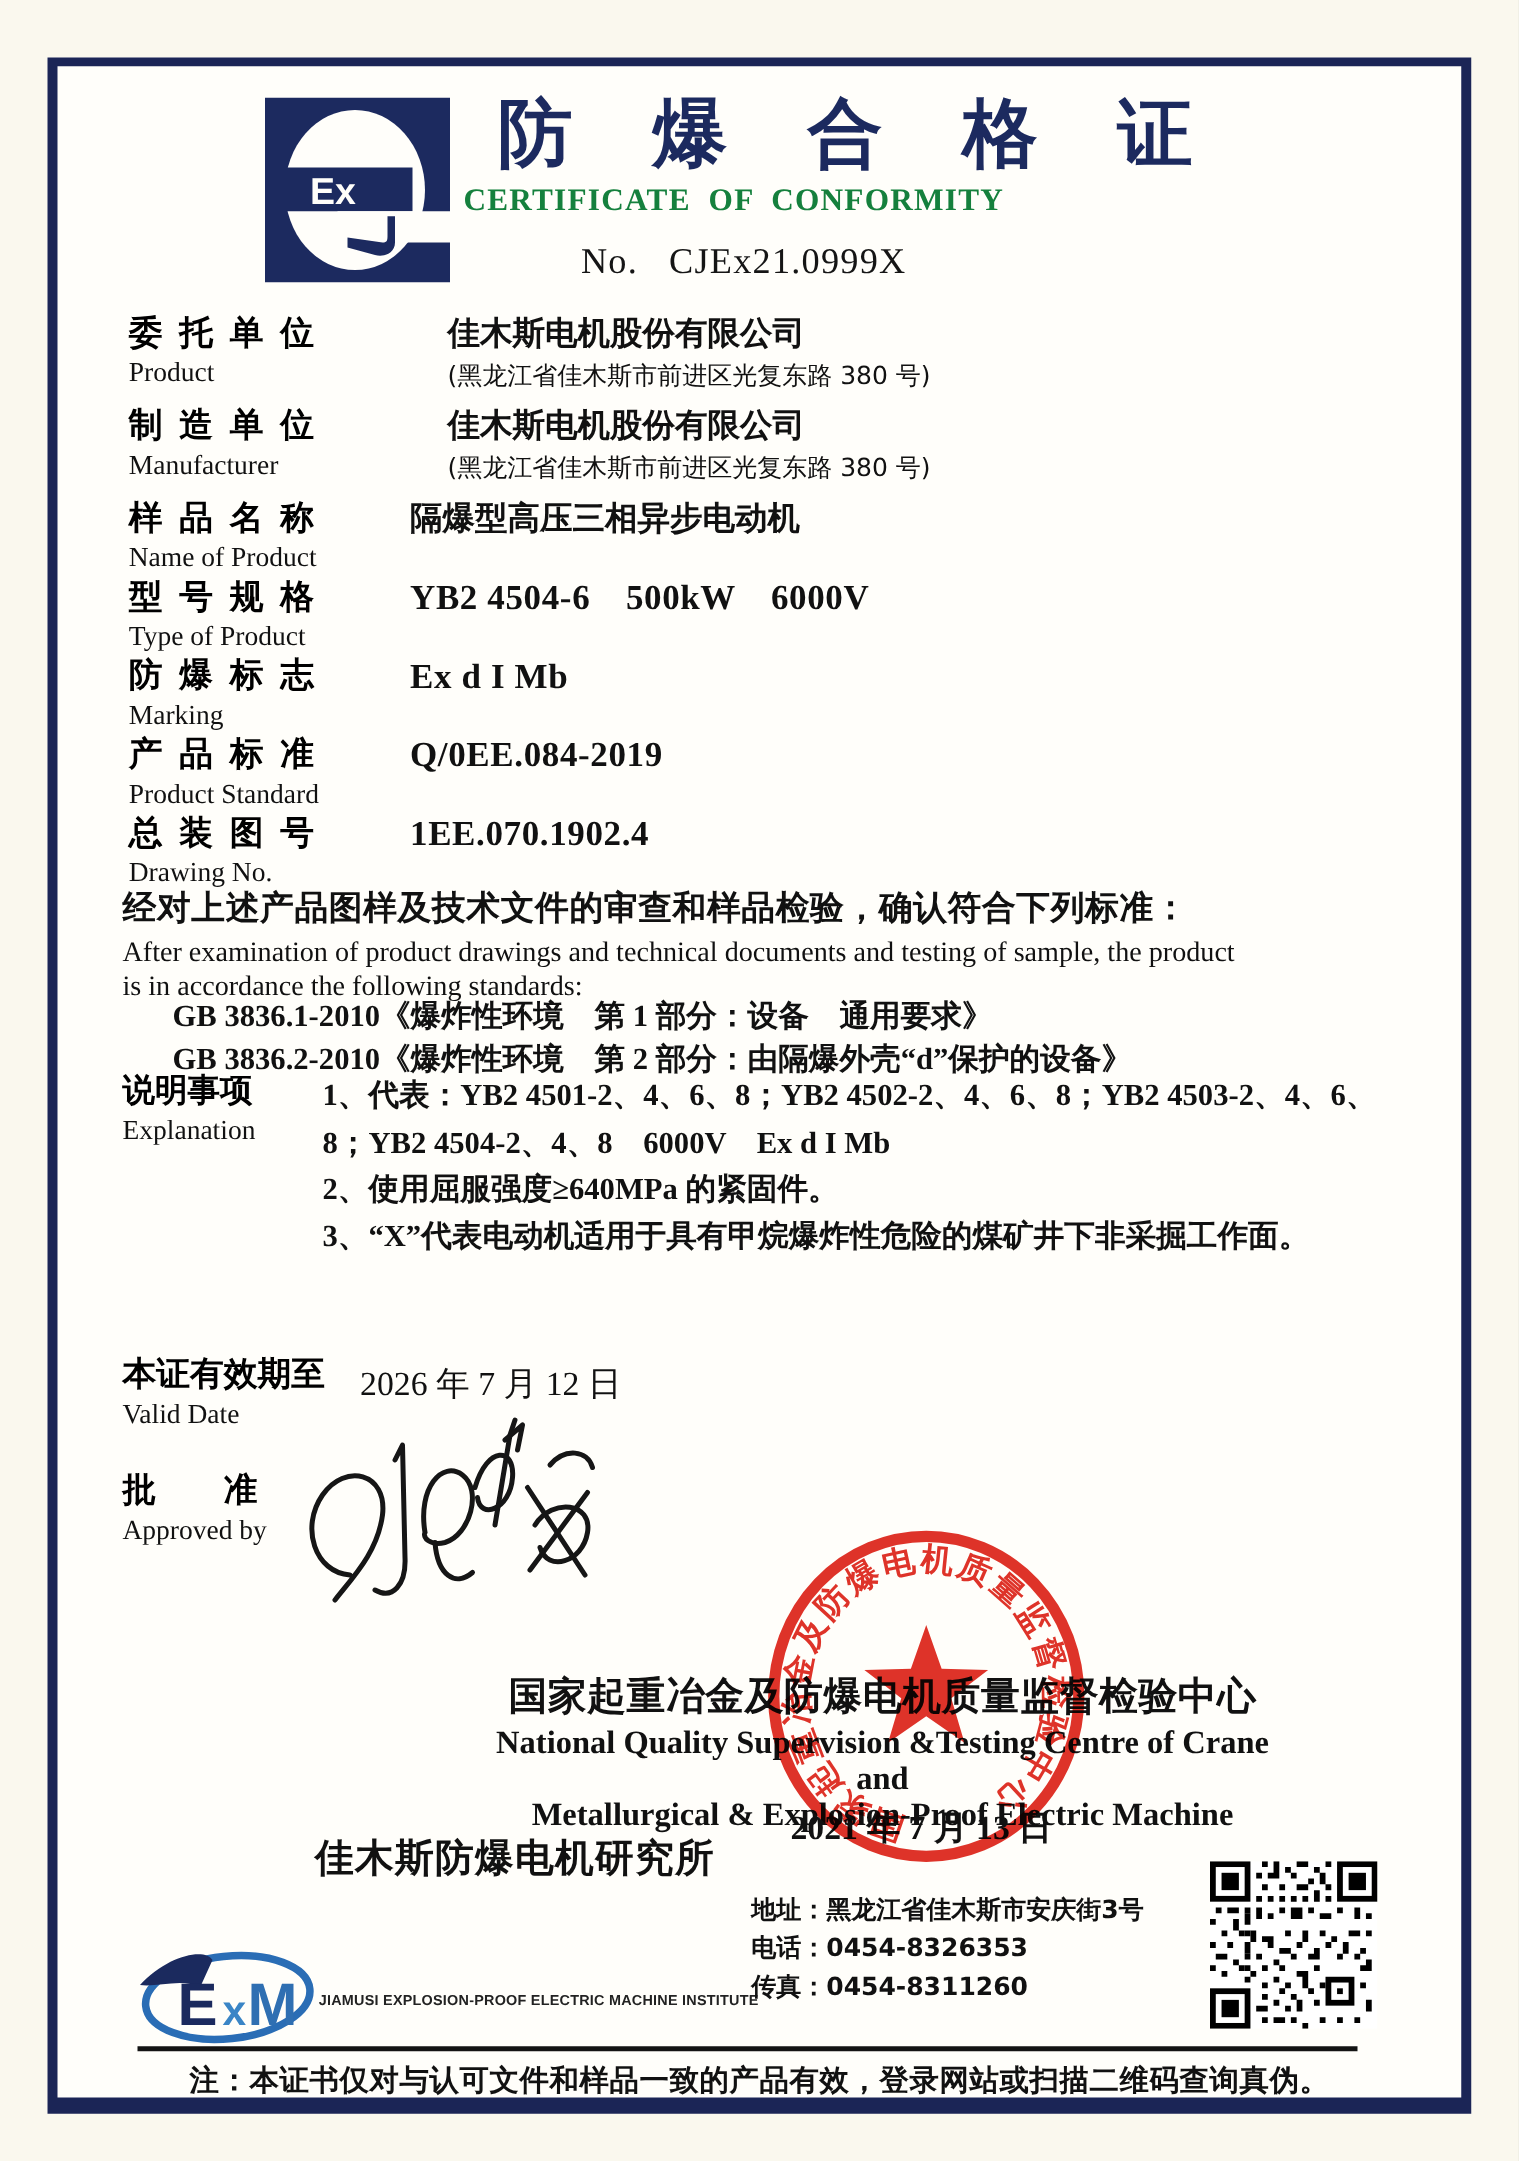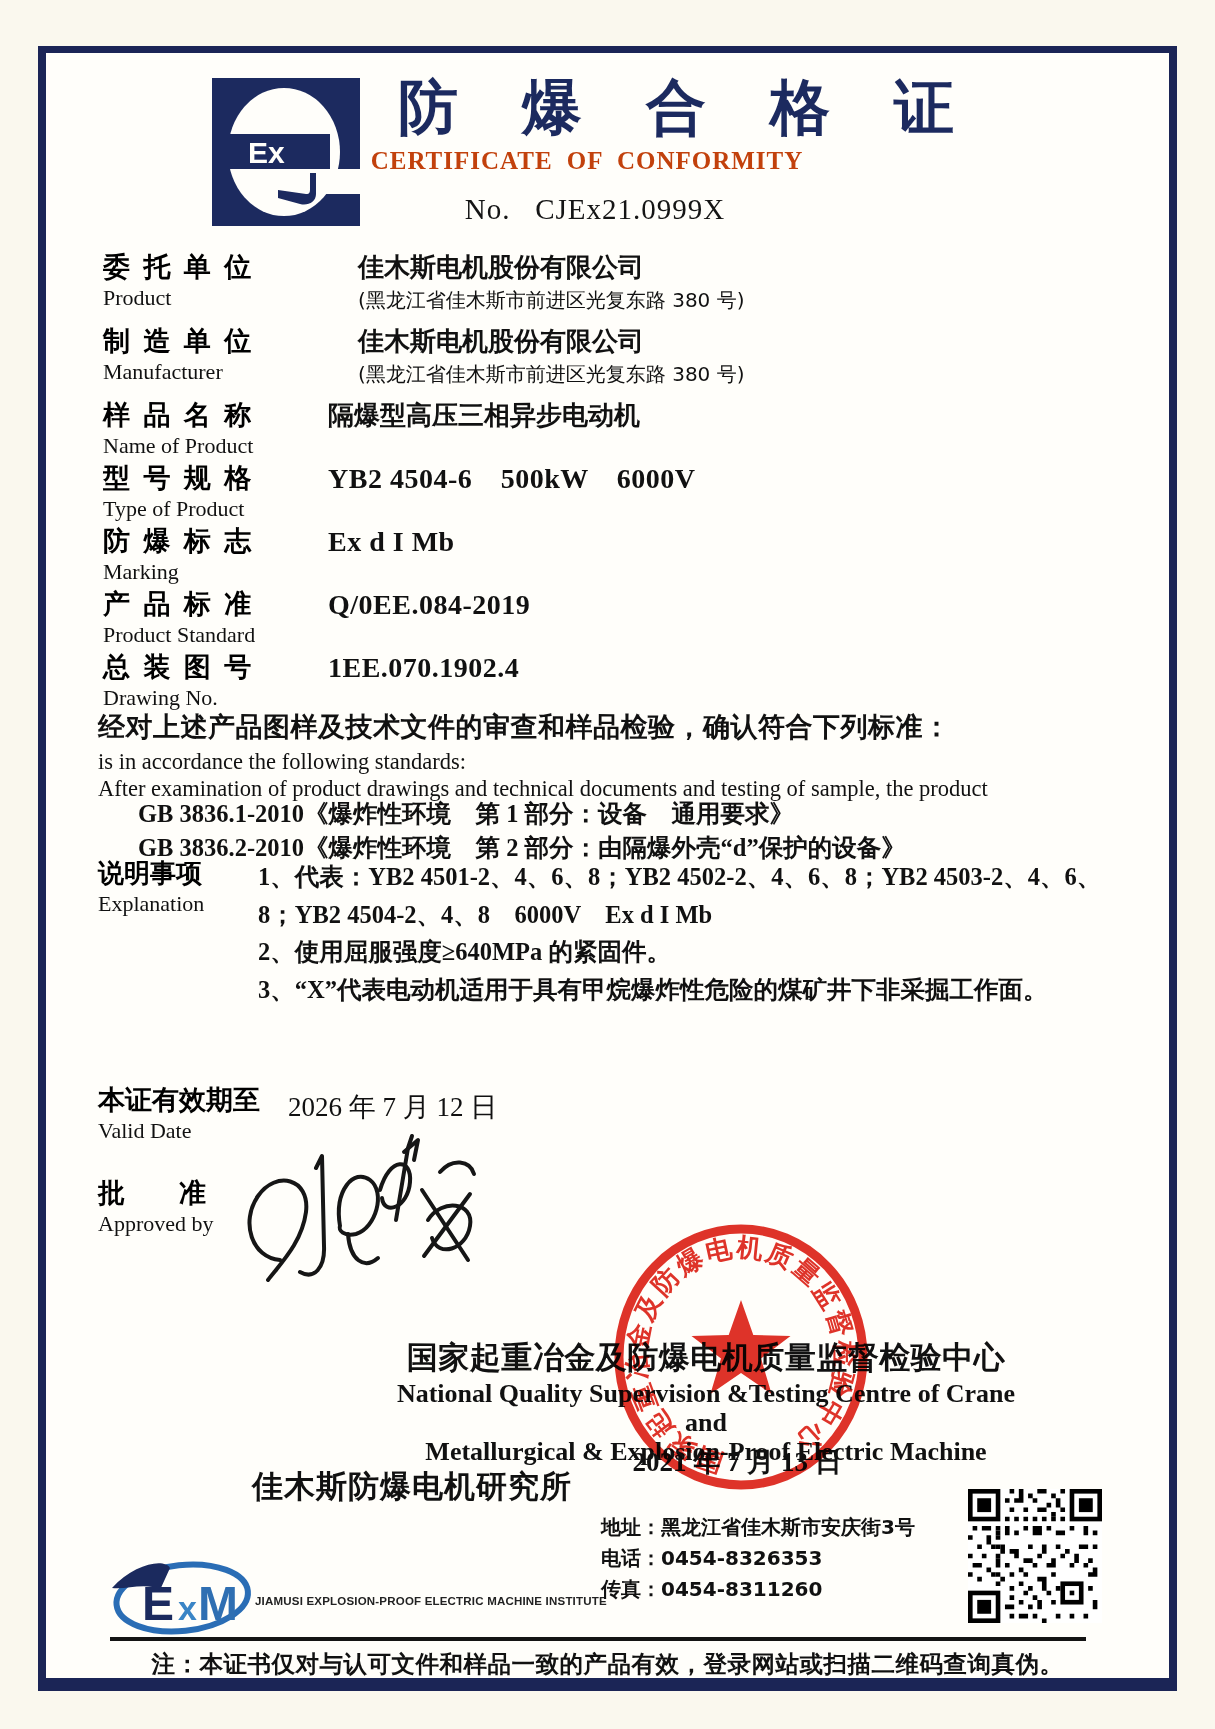--- a/index.html
+++ b/index.html
@@ -16,21 +16,21 @@
   .abs{position:absolute;}
   .center{text-align:center;}
   .prewrap{white-space:pre-wrap;}
   .serif{font-family:"Liberation Serif", serif;}
 
   
   .logo-box{left:212px; top:78px; width:148px; height:148px;}
   .title-cn{left:377px; top:74px; width:600px; font-size:60px; font-weight:bold;
             color:#1c2a5f; line-height:1.1; letter-spacing:2px;}
   .title-en{left:287px; top:147px; width:600px; font-size:25px; font-weight:bold;
-            color:#c2410c; letter-spacing:1px; word-spacing:7px;}
+            color:#15803d; letter-spacing:1px; word-spacing:7px;}
   .cert-no{left:295px; top:193px; width:600px; font-size:29px; color:#151515; letter-spacing:1px;}
 
   
   .fields{left:103px; top:250px; width:1012px;}
   .frow{display:flex; margin-bottom:2px;}
   .frow.has-sub{margin-bottom:9px;gap:30px;}
   .flabel{width:225px; flex:0 0 225px;}
   .lab-cn{font-size:27px; font-weight:bold; color:#000; word-spacing:4px; line-height:34px;}
   .lab-en{font-family:"Liberation Serif", serif; font-size:22px; line-height:26px; margin-top:1px;}
   .fvalue{flex:1;}
@@ -163,22 +163,22 @@
       </div>
       <div class="fvalue">
         <div class="val-main latin">1EE.070.1902.4</div>
       </div>
     </div>
   </div>
 
   <div class="abs statement">
     <div class="stmt-cn">经对上述产品图样及技术文件的审查和样品检验，确认符合下列标准：</div>
     <div class="stmt-en">
+      <div>After examination of product drawings and technical documents and testing of sample, the product</div>
       <div>is in accordance the following standards:</div>
-      <div>After examination of product drawings and technical documents and testing of sample, the product</div>
     </div>
   </div>
 
   <div class="abs standards">
     <div class="std-line">GB 3836.1-2010《爆炸性环境　第 1 部分：设备　通用要求》</div>
     <div class="std-line">GB 3836.2-2010《爆炸性环境　第 2 部分：由隔爆外壳“d”保护的设备》</div>
   </div>
 
   <div class="abs expl-label">
     <div class="lab-cn" style="font-size:26px; word-spacing:0;">说明事项</div>

